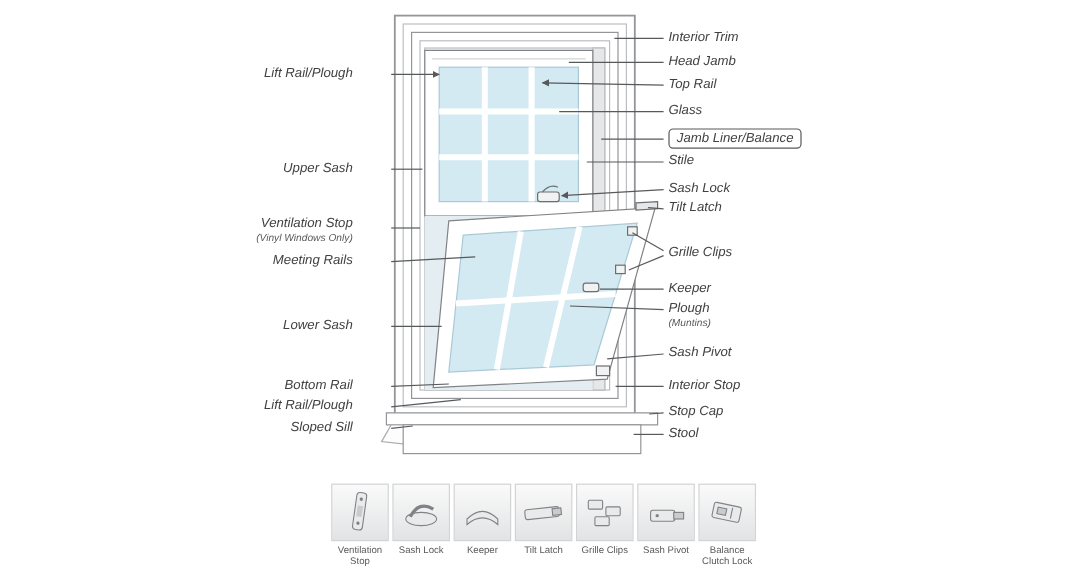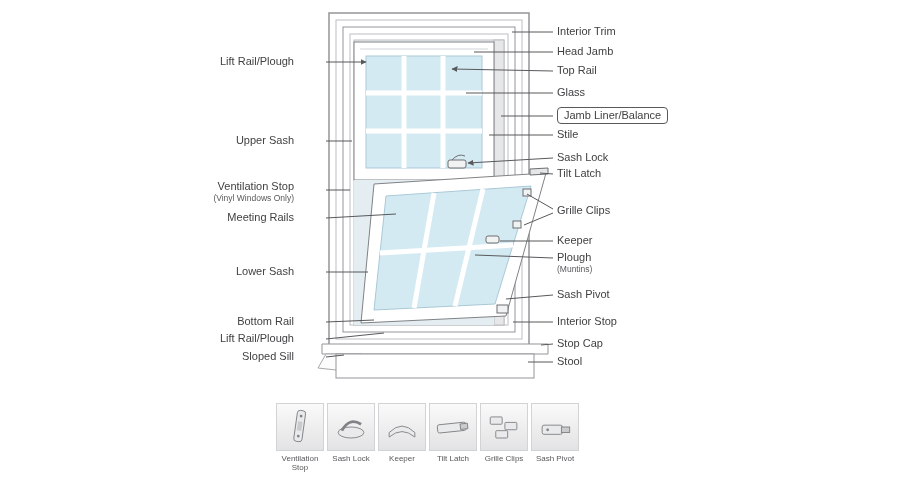--- a/index.html
+++ b/index.html
@@ -1,21 +1,21 @@
 <!DOCTYPE html>
 <html><head>
 <meta charset="utf-8">
 <style>
   html,body{margin:0;padding:0;background:#fff;}
   #stage{
     position:relative;width:900px;height:479px;background:#ffffff;overflow:hidden;
     font-family:"Liberation Sans", sans-serif;color:#414042;
   }
   svg.layer{position:absolute;left:0;top:0;}
-  .lbl{position:absolute;font-size:11px;line-height:13px;white-space:nowrap;}
+  .lbl{position:absolute;font-size:11px;line-height:13px;white-space:nowrap;font-style:italic;}
   .lbl.left{right:606px;text-align:right;}
   .lbl.right{left:557px;text-align:left;}
   .lbl .sub{font-size:8.5px;line-height:10px;color:#58595b;}
   .lbl.boxed{border:1px solid #58595b;border-radius:4px;padding:1px 6px;background:#fff;}
   #thumbrow{position:absolute;left:276px;top:403px;display:flex;gap:3px;}
   .thumb{width:48px;display:flex;flex-direction:column;align-items:center;}
   .thumb-box{
     width:48px;height:48px;box-sizing:border-box;border:1px solid #d1d3d4;
     background:linear-gradient(#fafafa,#e2e3e4);display:flex;align-items:center;justify-content:center;
   }
@@ -203,15 +203,27 @@
       <div class="thumb-box">
         <svg width="44" height="44" viewBox="0 0 48 48">
           <rect x="10" y="22" width="22" height="10" rx="2" fill="#e9eaeb" stroke="#808285"></rect>
           <rect x="31" y="24" width="9" height="6" fill="#c9cbcd" stroke="#808285"></rect>
           <circle cx="16" cy="27" r="1.5" fill="#808285"></circle>
         </svg>
       </div>
       <div class="thumb-label">Sash Pivot</div>
     </div>
 
+    <div class="thumb">
+      <div class="thumb-box">
+        <svg width="44" height="44" viewBox="0 0 48 48">
+          <g transform="rotate(12 24 24)">
+            <rect x="11" y="17" width="25" height="14" rx="2" fill="#e9eaeb" stroke="#808285"></rect>
+            <rect x="15" y="21" width="8" height="6" fill="#c9cbcd" stroke="#808285"></rect>
+            <line x1="28" y1="19" x2="28" y2="29" stroke="#808285"></line>
+          </g>
+        </svg>
+      </div>
+      <div class="thumb-label">Balance Clutch Lock</div>
+    </div>
 
   </div>
 </div>
 
 </body></html>

